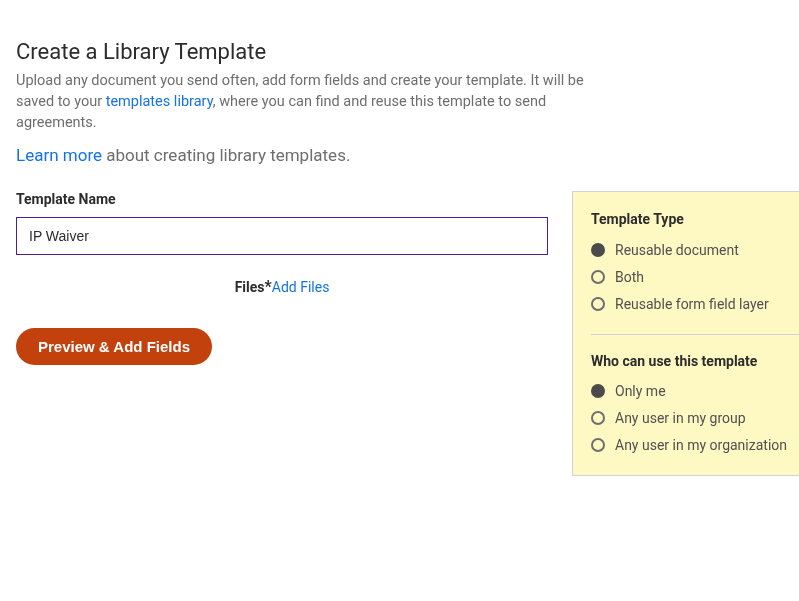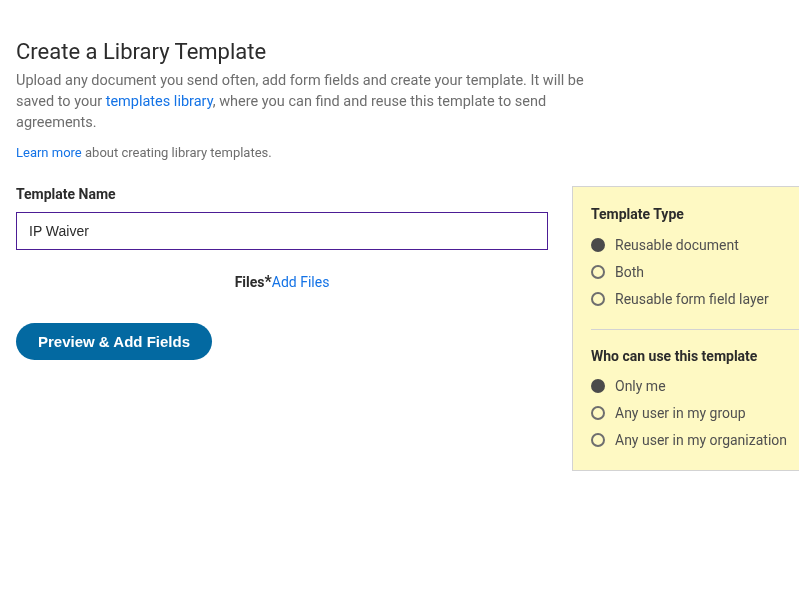--- a/index.html
+++ b/index.html
@@ -30,21 +30,21 @@
       line-height: 1.45;
       color: #6e6e6e;
       max-width: 580px;
     }
     .link {
       color: #1473e6;
       text-decoration: none;
       cursor: pointer;
     }
     .learn-more {
-      font-size: 13px;
+      font-size: 17px;
       color: #6e6e6e;
       margin-top: 12px;
     }
     .content {
       display: flex;
       gap: 24px;
       margin-top: 26px;
       align-items: flex-start;
     }
     .left-col {
@@ -186,21 +186,21 @@
       font-size: 14px;
       color: #505050;
     }
     .divider {
       border: none;
       border-top: 1px solid #d3d3d3;
       margin: 22px 0 18px 0;
     }
     .primary-btn {
       margin-top: 22px;
-      background: #0369a1;
+      background: #c2410c;
       color: #fff;
       border: none;
       border-radius: 20px;
       padding: 10px 22px;
       font-size: 15px;
       font-weight: 600;
       cursor: pointer;
     }
   </style>
 </head>

